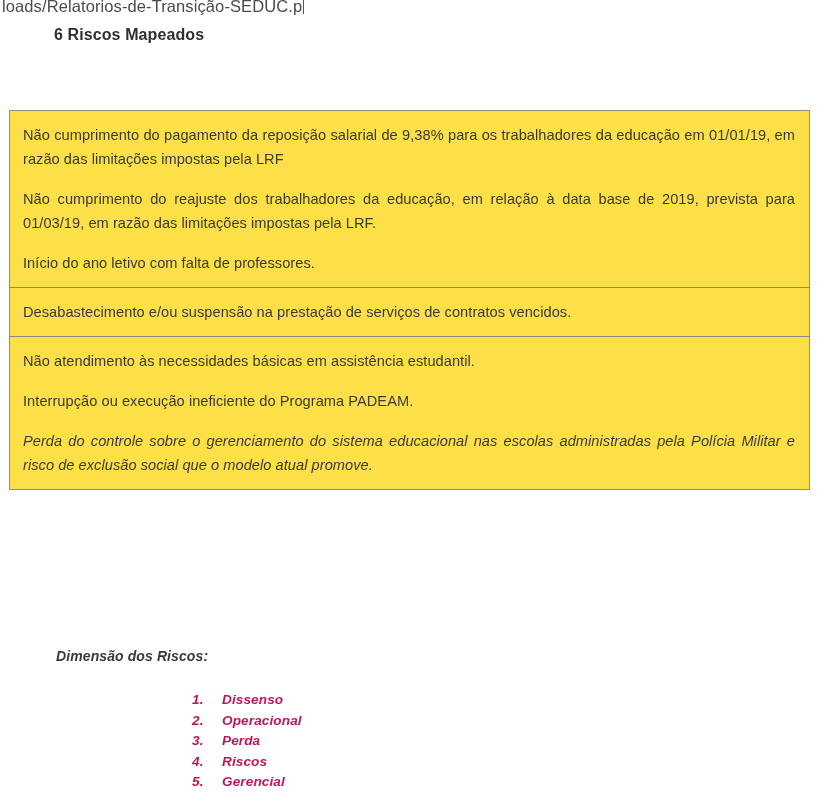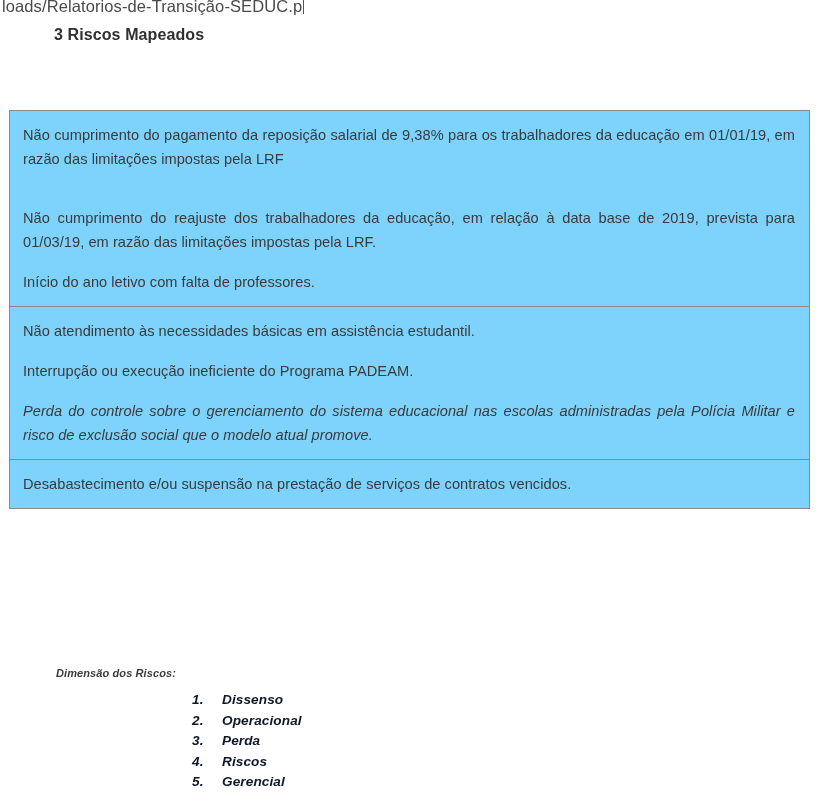--- a/index.html
+++ b/index.html
@@ -58,21 +58,21 @@
   }
 
   
   .risk-table {
     position: absolute;
     left: 9px;
     top: 110px;
     width: 801px;
     box-sizing: border-box;
     border: 1.5px solid #8a8a8a;
-    background: #7dd3fc;
+    background: #fde047;
   }
   .risk-row {
     box-sizing: border-box;
     padding: 0;
   }
   .risk-row + .risk-row {
     border-top: 1.5px solid #8a8a8a;
   }
   .risk-cell {
     padding: 12px 14px 12px 13px;
@@ -80,97 +80,97 @@
 
   .risk-para {
     margin: 0;
     font-size: 14.6px;
     line-height: 24px;
     color: #3a3a3a;
     text-align: justify;
     letter-spacing: 0.05px;
   }
   .risk-para + .risk-para {
-    margin-top: 35px;
+    margin-top: 16px;
   }
   .risk-para.left {
     text-align: left;
   }
   .risk-para.italic {
     font-style: italic;
   }
   .risk-para.spaced {
     margin-top: 16px;
   }
 
   
   .dimension-title {
     position: absolute;
-    top: 667px;
+    top: 648px;
     left: 56px;
-    font-size: 11px;
+    font-size: 14px;
     font-weight: bold;
     font-style: italic;
     color: #3a3a3a;
     letter-spacing: 0.1px;
     white-space: nowrap;
   }
 
   .dimension-list {
     position: absolute;
     top: 690px;
     left: 192px;
     margin: 0;
     padding: 0;
     list-style: none;
   }
   .dimension-list li {
     font-size: 13.6px;
     font-weight: bold;
     font-style: italic;
     line-height: 20.5px;
-    color: #0f172a;
+    color: #be185d;
     white-space: nowrap;
     letter-spacing: 0.1px;
   }
   .dimension-list li .num {
     display: inline-block;
     width: 30px;
   }
 </style>
 </head>
 <body>
 
 <div class="url-strip">
   <span class="url-text">loads/Relatorios-de-Transição-SEDUC.p</span><span class="caret"></span>
 </div>
 
-<div class="section-heading">3 Riscos Mapeados</div>
+<div class="section-heading">6 Riscos Mapeados</div>
 
 <div class="risk-table">
 
   <div class="risk-row">
     <div class="risk-cell">
       <p class="risk-para">Não cumprimento do pagamento da reposição salarial de 9,38% para os trabalhadores da educação em 01/01/19, em razão das limitações impostas pela LRF</p>
       <p class="risk-para">Não cumprimento do reajuste dos trabalhadores da educação, em relação à data base de 2019, prevista para 01/03/19, em razão das limitações impostas pela LRF.</p>
       <p class="risk-para left spaced">Início do ano letivo com falta de professores.</p>
     </div>
   </div>
 
   <div class="risk-row">
     <div class="risk-cell">
-      <p class="risk-para left">Não atendimento às necessidades básicas em assistência estudantil.</p>
-      <p class="risk-para left spaced">Interrupção ou execução ineficiente do Programa PADEAM.</p>
-      <p class="risk-para italic spaced">Perda do controle sobre o gerenciamento do sistema educacional nas escolas administradas pela Polícia Militar e risco de exclusão social que o modelo atual promove.</p>
+      <p class="risk-para left">Desabastecimento e/ou suspensão na prestação de serviços de contratos vencidos.</p>
     </div>
   </div>
 
   <div class="risk-row">
     <div class="risk-cell">
-      <p class="risk-para left">Desabastecimento e/ou suspensão na prestação de serviços de contratos vencidos.</p>
+      <p class="risk-para left">Não atendimento às necessidades básicas em assistência estudantil.</p>
+      <p class="risk-para left spaced">Interrupção ou execução ineficiente do Programa PADEAM.</p>
+      <p class="risk-para italic spaced">Perda do controle sobre o gerenciamento do sistema educacional nas escolas administradas pela Polícia Militar e risco de exclusão social que o modelo atual promove.</p>
     </div>
   </div>
 
 </div>
 
 <div class="dimension-title">Dimensão dos Riscos:</div>
 
 <ol class="dimension-list">
   <li><span class="num">1.</span><span>Dissenso</span></li>
   <li><span class="num">2.</span><span>Operacional</span></li>

